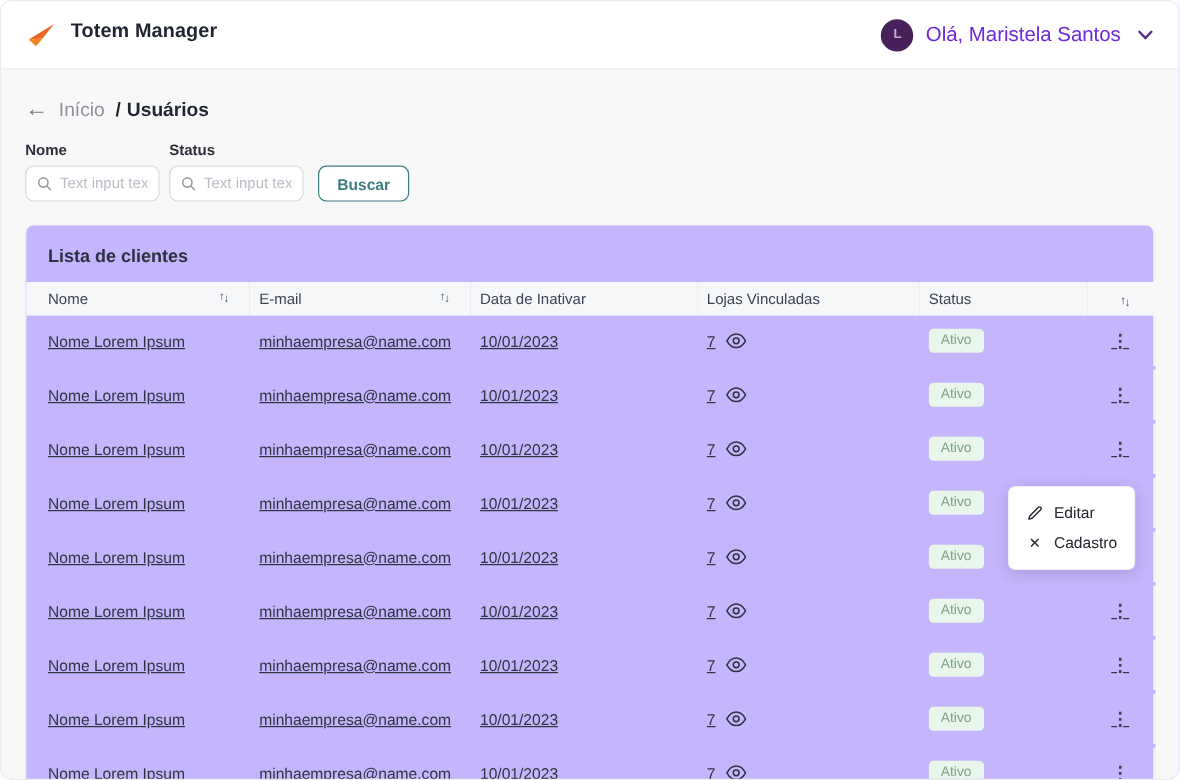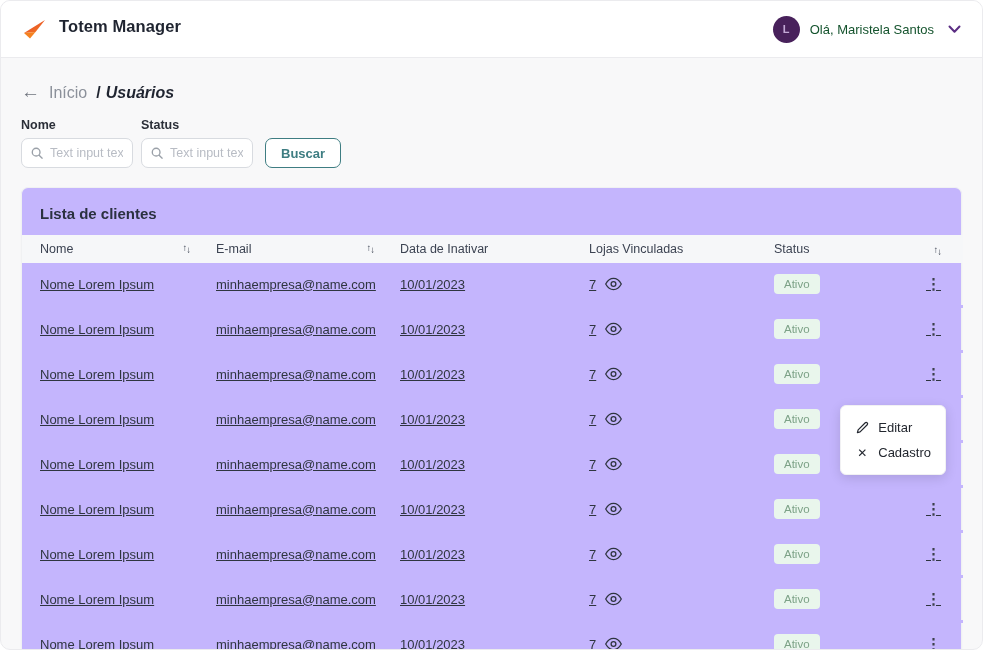--- a/index.html
+++ b/index.html
@@ -14,21 +14,21 @@
     display:flex; align-items:center; justify-content:space-between; padding:0 21px;
   }
   .brand { display:flex; gap:12px; }
   .brand .logo { display:flex; align-items:center; }
   .app-title { font-size:16.5px; font-weight:bold; color:#1f2430; letter-spacing:.1px; }
   .user-menu { display:flex; align-items:center; gap:10px; cursor:pointer; }
   .avatar {
     width:27px; height:27px; border-radius:50%; background:#48215B; color:#C3A9D6;
     display:flex; align-items:center; justify-content:center; font-size:11px; font-weight:bold;
   }
-  .greeting { font-size:13px; color:#14532d; }
+  .greeting { font-size:17px; color:#6d28d9; }
   .user-chev { display:flex; margin-left:4px; }
   
   .content { padding:24px 20px 0 20px; height:592px; display:flex; flex-direction:column; }
   .breadcrumb { display:flex; align-items:center; gap:9px; font-size:16px; }
   .back-arrow { color:#6f747e; font-size:19px; line-height:1; cursor:pointer; padding-bottom:2px; }
   .crumb-root { color:#8b909a; }
   .crumb-current { color:#1f2430; font-weight:bold; }
   .filter-row { display:flex; align-items:flex-end; gap:8px; margin-top:15px; }
   .field { display:flex; flex-direction:column; gap:6px; }
   .field label { font-size:12.5px; font-weight:bold; color:#2b2f38; }
@@ -121,21 +121,21 @@
       </span>
     </div>
   </header>
 
   <main class="content">
 
     <div class="breadcrumb">
       <span class="back-arrow">←</span>
       <span class="crumb-root">Início</span>
       <span class="crumb-current">/</span>
-      <span class="crumb-current" style="margin-left:-4px;font-style:italic;">Usuários</span>
+      <span class="crumb-current" style="margin-left:-4px;">Usuários</span>
     </div>
 
     <div class="filter-row">
       <div class="field">
         <label>Nome</label>
         <div class="input-wrap">
           <svg width="12" height="12" viewBox="0 0 14 14">
               <circle cx="6" cy="6" r="4.5" fill="none" stroke="#9aa0a8" stroke-width="1.6"></circle>
               <path d="M9.5 9.5 L13 13" stroke="#9aa0a8" stroke-width="1.6" stroke-linecap="round"></path>
             </svg>

